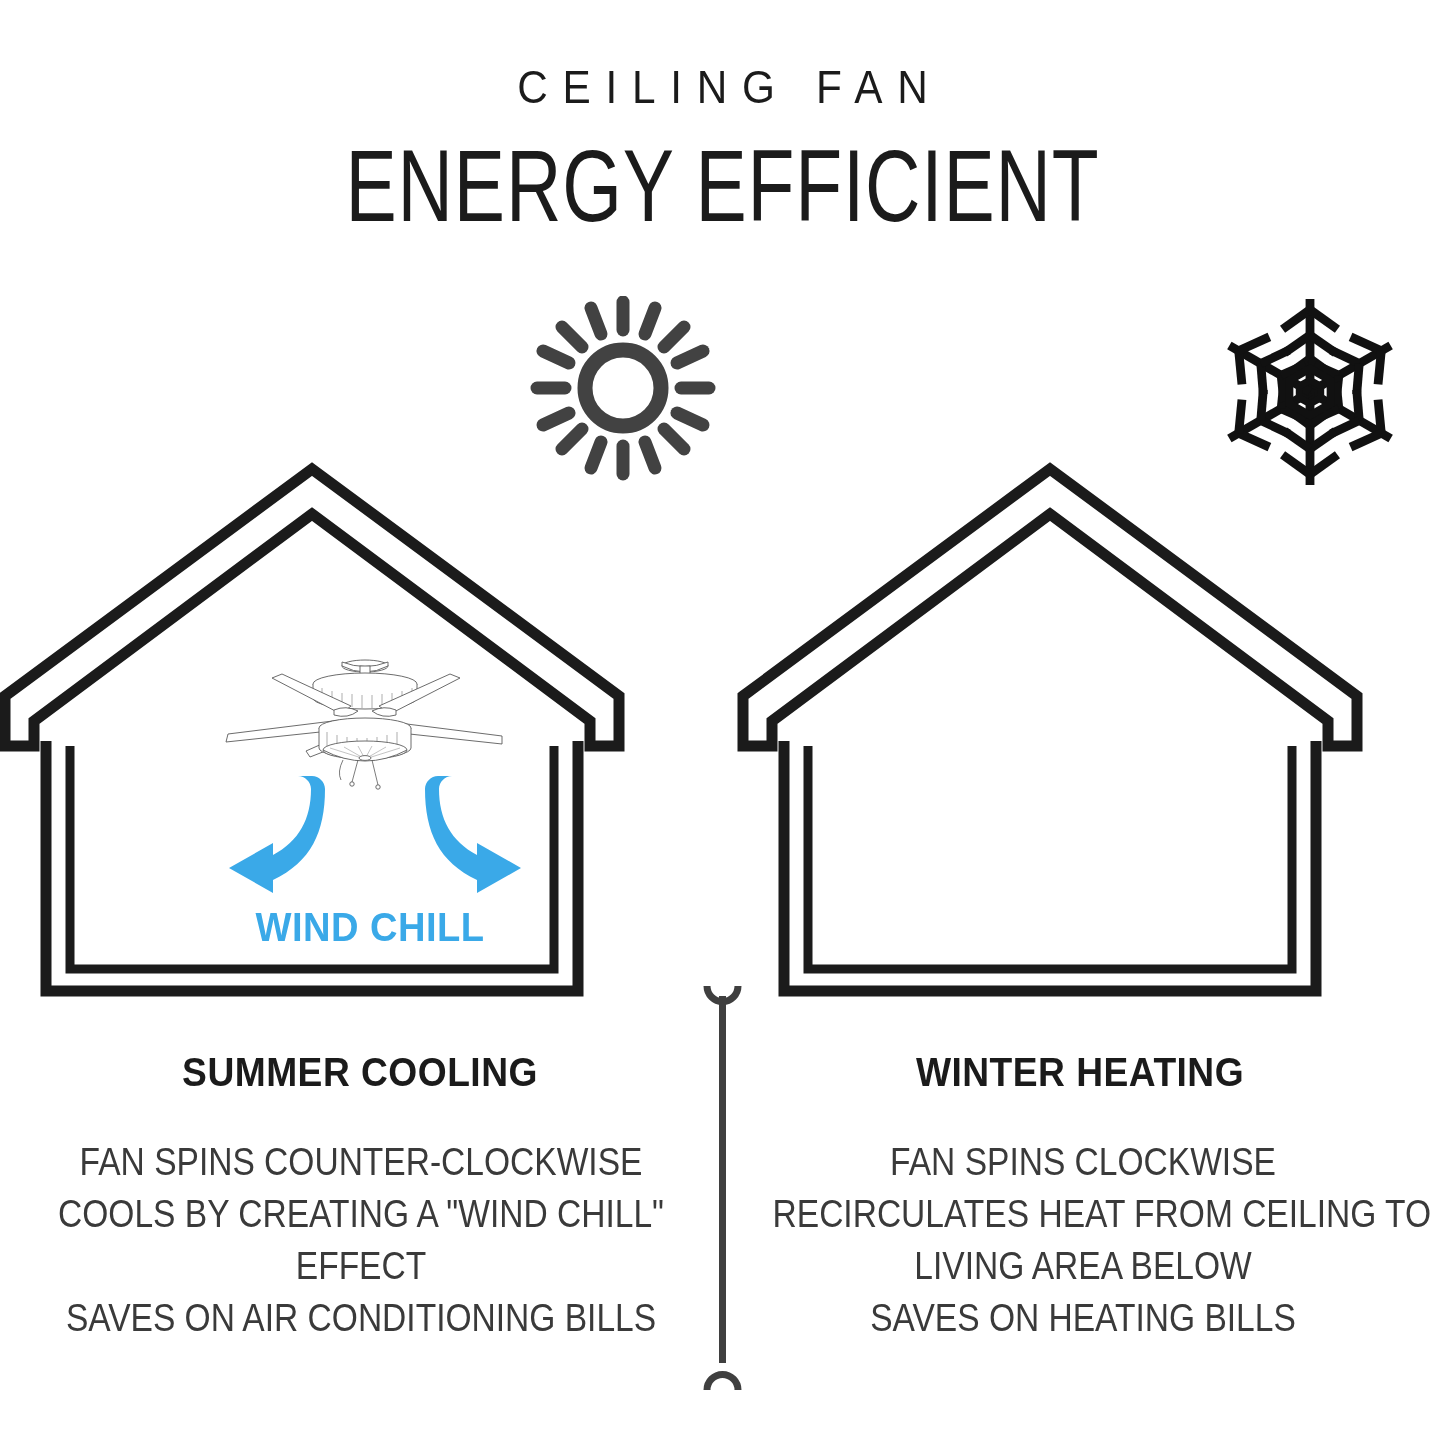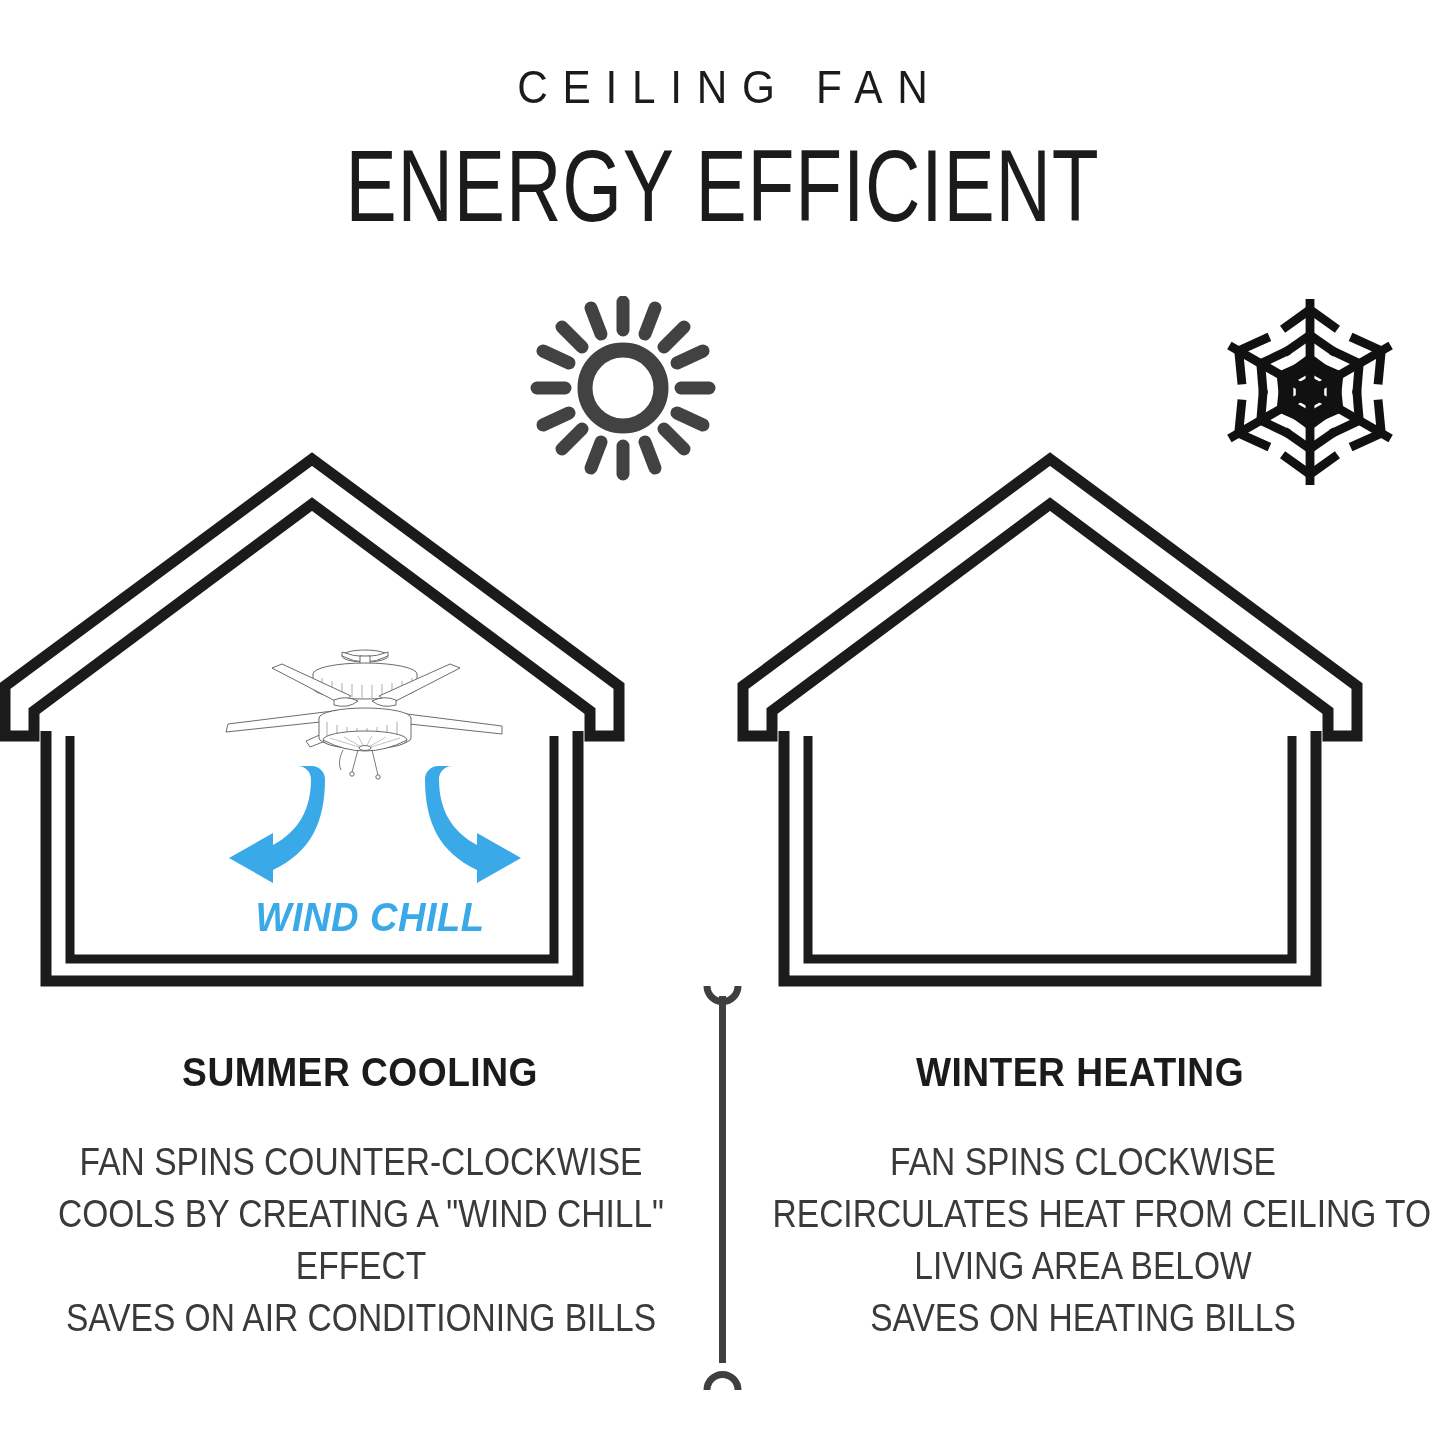--- a/index.html
+++ b/index.html
@@ -49,21 +49,21 @@
     transform-origin: center top;
     white-space: nowrap;
   }
 
   
   .weather-icon { position: absolute; }
   #sun-icon  { left: 523px; top: 296px; width: 200px; height: 185px; }
   #snow-icon { left: 1212px; top: 292px; width: 196px; height: 200px; }
 
   
-  .panel { position: absolute; top: 6px; width: 722px; height: 1127px; font-style: italic; }
+  .panel { position: absolute; top: 16px; width: 722px; height: 1127px; }
   #panel-summer { left: 0; }
   #panel-winter { left: 722px; }
 
   .house-svg { position: absolute; left: 0; top: 440px; width: 722px; height: 560px; }
 
   
   .fan { position: absolute; width: 310px; height: 160px; }
   #fan-summer { left: 210px; top: 628px; }
 
   

